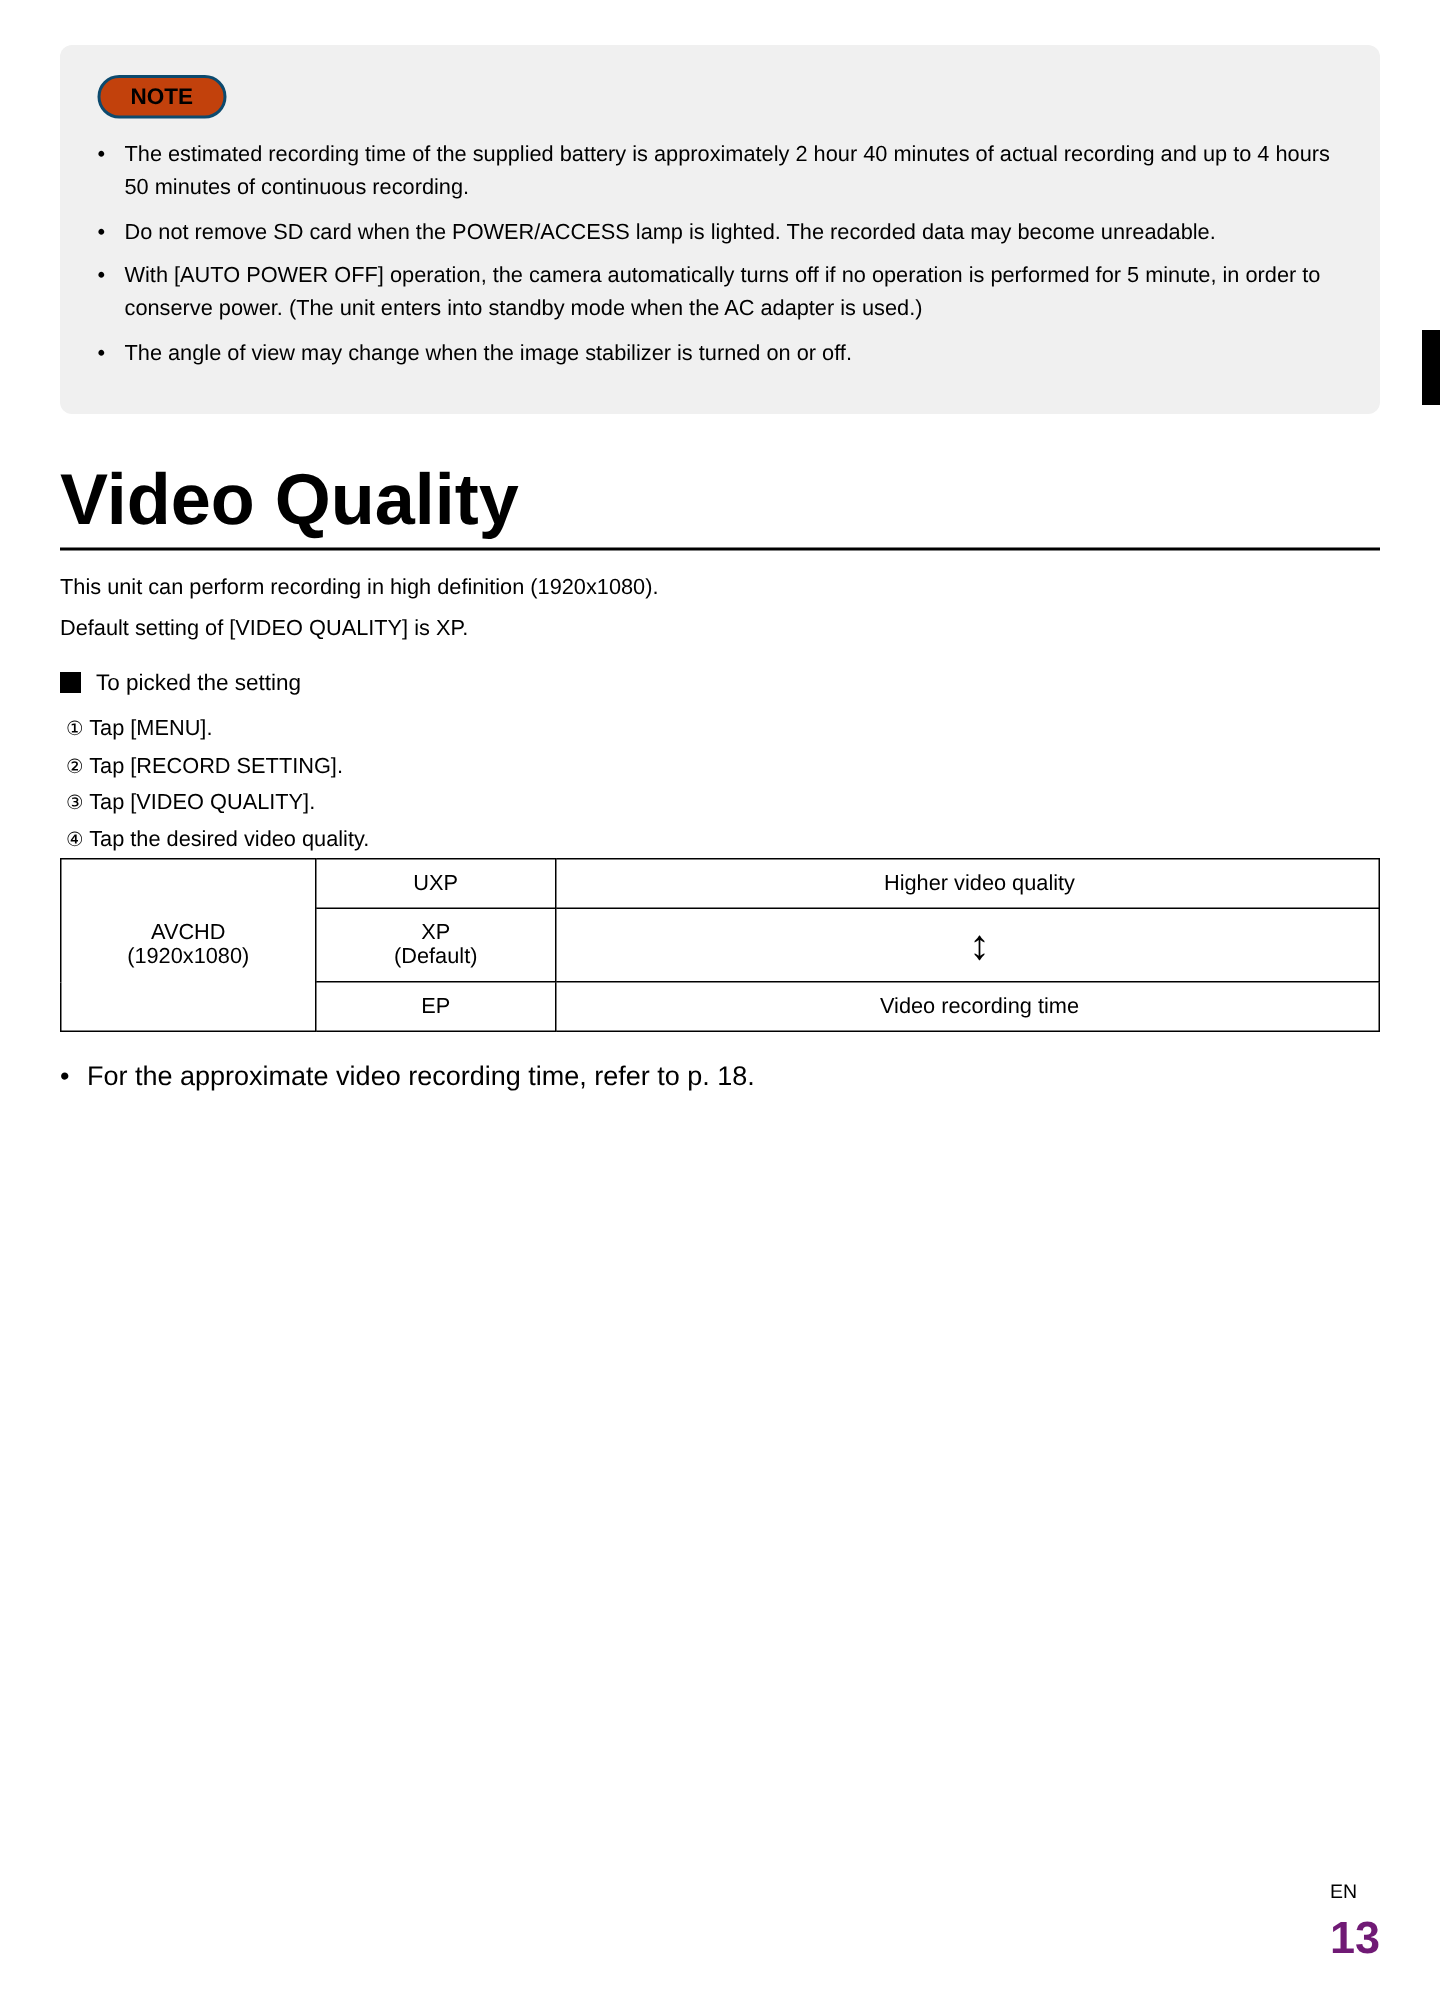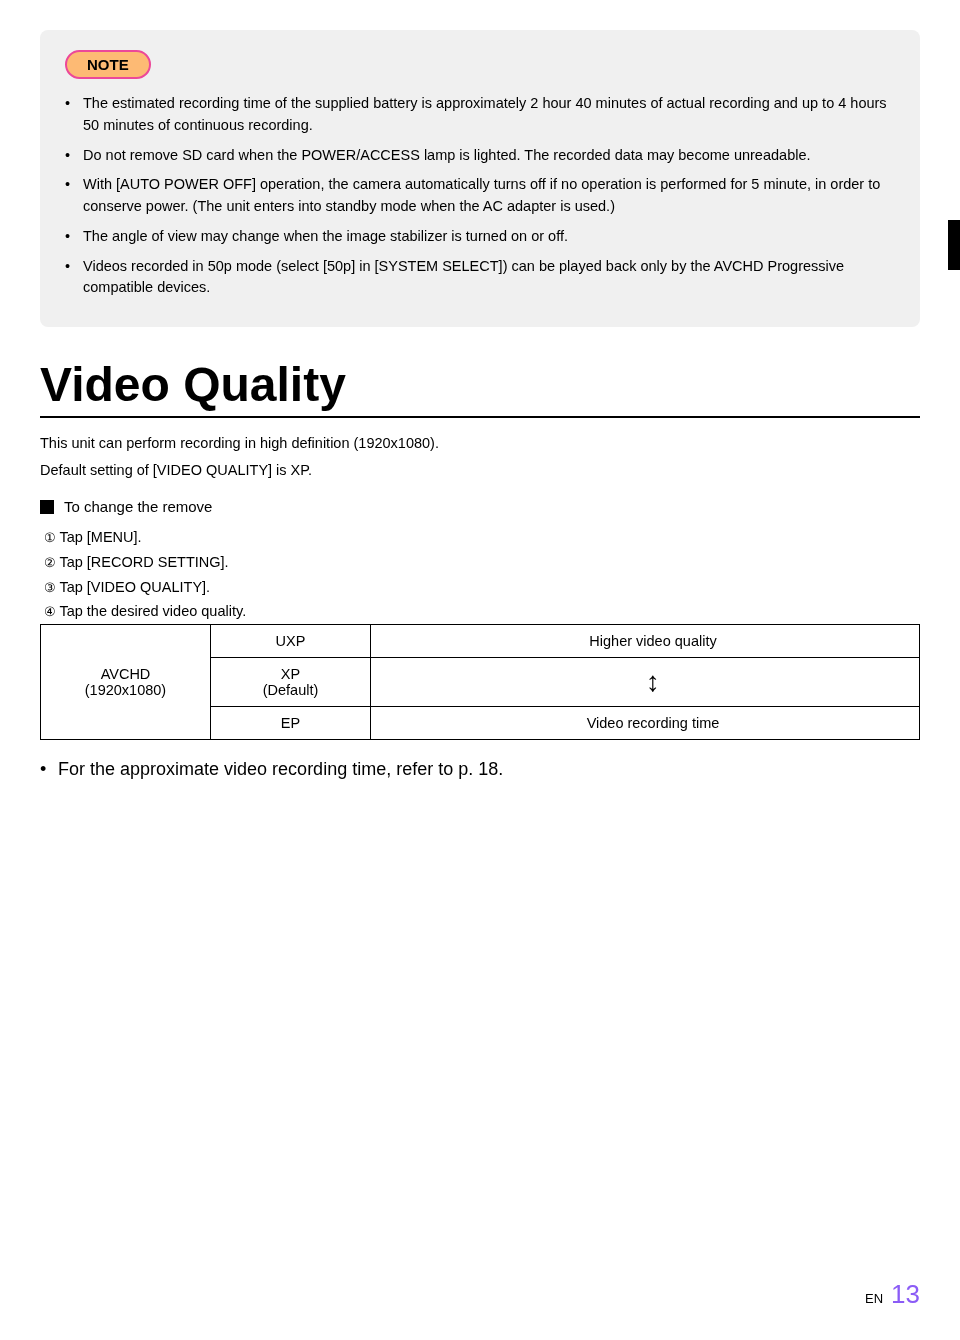--- a/index.html
+++ b/index.html
@@ -24,28 +24,28 @@
 
     
     .note-section {
       background: #f0f0f0;
       border-radius: 8px;
       padding: 20px 25px 20px 25px;
       margin-bottom: 30px;
     }
 
     .note-label {
-      border: 2px solid #ec4899;
+      border: 2px solid #0c4a6e;
       border-radius: 20px;
       display: inline-block;
       padding: 4px 20px;
       font-weight: bold;
       font-size: 15px;
       margin-bottom: 14px;
-      background: #fdba74;
+      background: #c2410c;
     }
 
     .note-section ul {
       list-style: none;
       padding: 0;
     }
 
     .note-section ul li {
       padding-left: 18px;
       position: relative;
@@ -175,31 +175,32 @@
     }
 
     
     .page-footer {
       position: absolute;
       bottom: 30px;
       right: 40px;
       display: flex;
       align-items: baseline;
       gap: 8px;
+      flex-direction: column;
     }
 
     .page-footer-en {
       font-size: 13px;
       color: #000;
     }
 
     .page-footer-num {
-      font-size: 26px;
-      font-weight: normal;
-      color: #8b5cf6;
+      font-size: 30px;
+      font-weight: bold;
+      color: #701a75;
     }
 
     
     .right-tab {
       position: absolute;
       right: 0;
       top: 220px;
       width: 12px;
       height: 50px;
       background: #000;
@@ -210,33 +211,32 @@
 
 <div class="page-content">
 
   <div class="note-section">
     <div class="note-label">NOTE</div>
     <ul>
       <li>The estimated recording time of the supplied battery is approximately 2 hour 40 minutes of actual recording and up to 4 hours 50 minutes of continuous recording.</li>
       <li>Do not remove SD card when the POWER/ACCESS lamp is lighted. The recorded data may become unreadable.</li>
       <li>With [AUTO POWER OFF] operation, the camera automatically turns off if no operation is performed for 5 minute, in order to conserve power. (The unit enters into standby mode when the AC adapter is used.)</li>
       <li>The angle of view may change when the image stabilizer is turned on or off.</li>
-      <li>Videos recorded in 50p mode (select [50p] in [SYSTEM SELECT]) can be played back only by the AVCHD Progressive compatible devices.</li>
     </ul>
   </div>
 
   <h1 class="section-title">Video Quality</h1>
   <hr class="section-divider">
 
   <p class="section-intro">This unit can perform recording in high definition (1920x1080).</p>
   <p class="section-intro" style="margin-top:0;">Default setting of [VIDEO QUALITY] is XP.</p>
 
   <div class="square-bullet-heading">
     <span class="black-square"></span>
-    <span>To change the remove</span>
+    <span>To picked the setting</span>
   </div>
 
   <ul class="steps">
     <li>
       <span class="step-num">①</span>
       <span>Tap [MENU].</span>
     </li>
     <li>
       <span class="step-num">②</span>
       <span>Tap [RECORD SETTING].</span>

